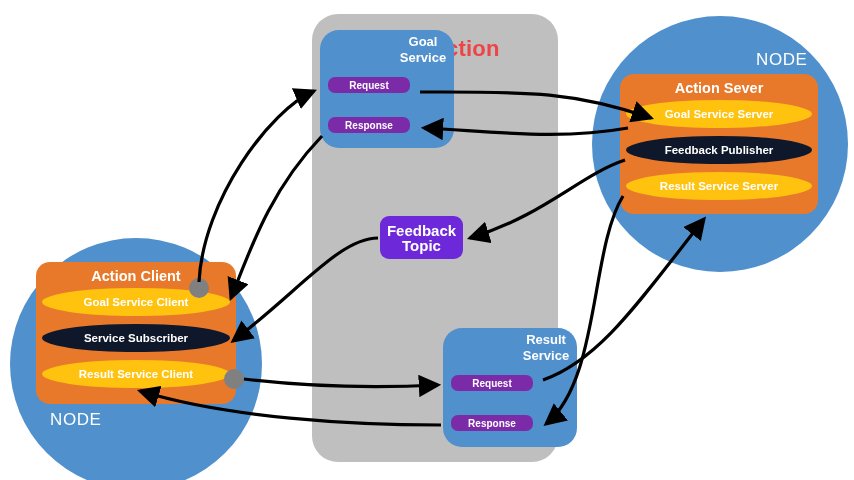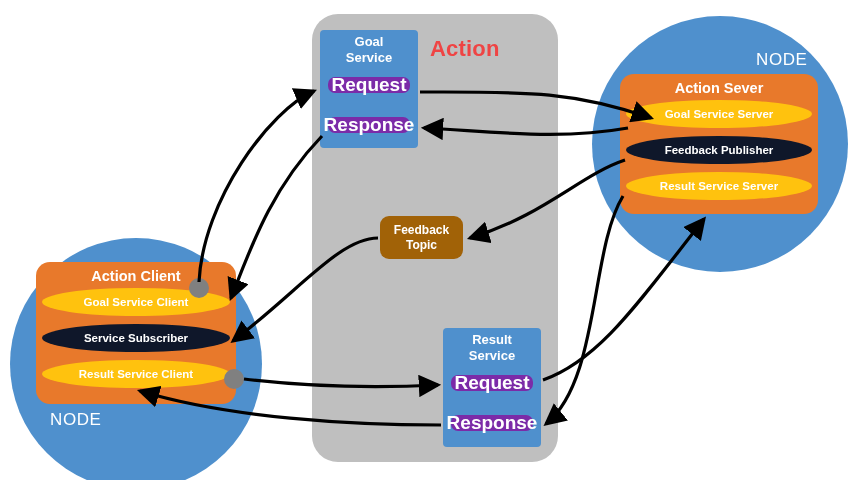--- a/index.html
+++ b/index.html
@@ -112,21 +112,22 @@
   .pill.p1 { top: 26px; }
   .pill.p2 { top: 62px; }
   .pill.p3 { top: 98px; }
   .pill.yellow { background: #ffc20e; }
   .pill.green  { background: #0f172a; }
 
   
   .service-box {
     position: absolute;
     background: #4f90cd;
-    border-radius: 4px;
+    border-radius: 19px;
+    padding-left: 36px;
   }
   .service-box.goal   { left: 320px; top: 30px;  width: 98px; height: 118px; }
   .service-box.result { left: 443px; top: 328px; width: 98px; height: 119px; }
   .service-name {
     position: absolute;
     top: 4px;
     width: 100%;
     text-align: center;
     font-size: 13px;
     font-weight: bold;
@@ -136,41 +137,41 @@
   .purple-box {
     position: absolute;
     left: 8px;
     width: 82px;
     height: 16px;
     background: #7b2ba8;
     border-radius: 7px;
     display: flex;
     align-items: center;
     justify-content: center;
-    font-size: 19px;
+    font-size: 10px;
     font-weight: bold;
     color: #ffffff;
   }
   .purple-box.req  { top: 47px; }
   .purple-box.resp { top: 87px; }
 
   
   .topic-box {
     position: absolute;
     left: 380px;
     top: 216px;
     width: 83px;
     height: 43px;
-    background: #a16207;
+    background: #6d28d9;
     border-radius: 9px;
     display: flex;
     flex-direction: column;
     align-items: center;
     justify-content: center;
-    font-size: 12px;
+    font-size: 15px;
     font-weight: bold;
     color: #ffffff;
     line-height: 15px;
   }
 
   
   .gray-dot {
     position: absolute;
     width: 20px;
     height: 20px;

